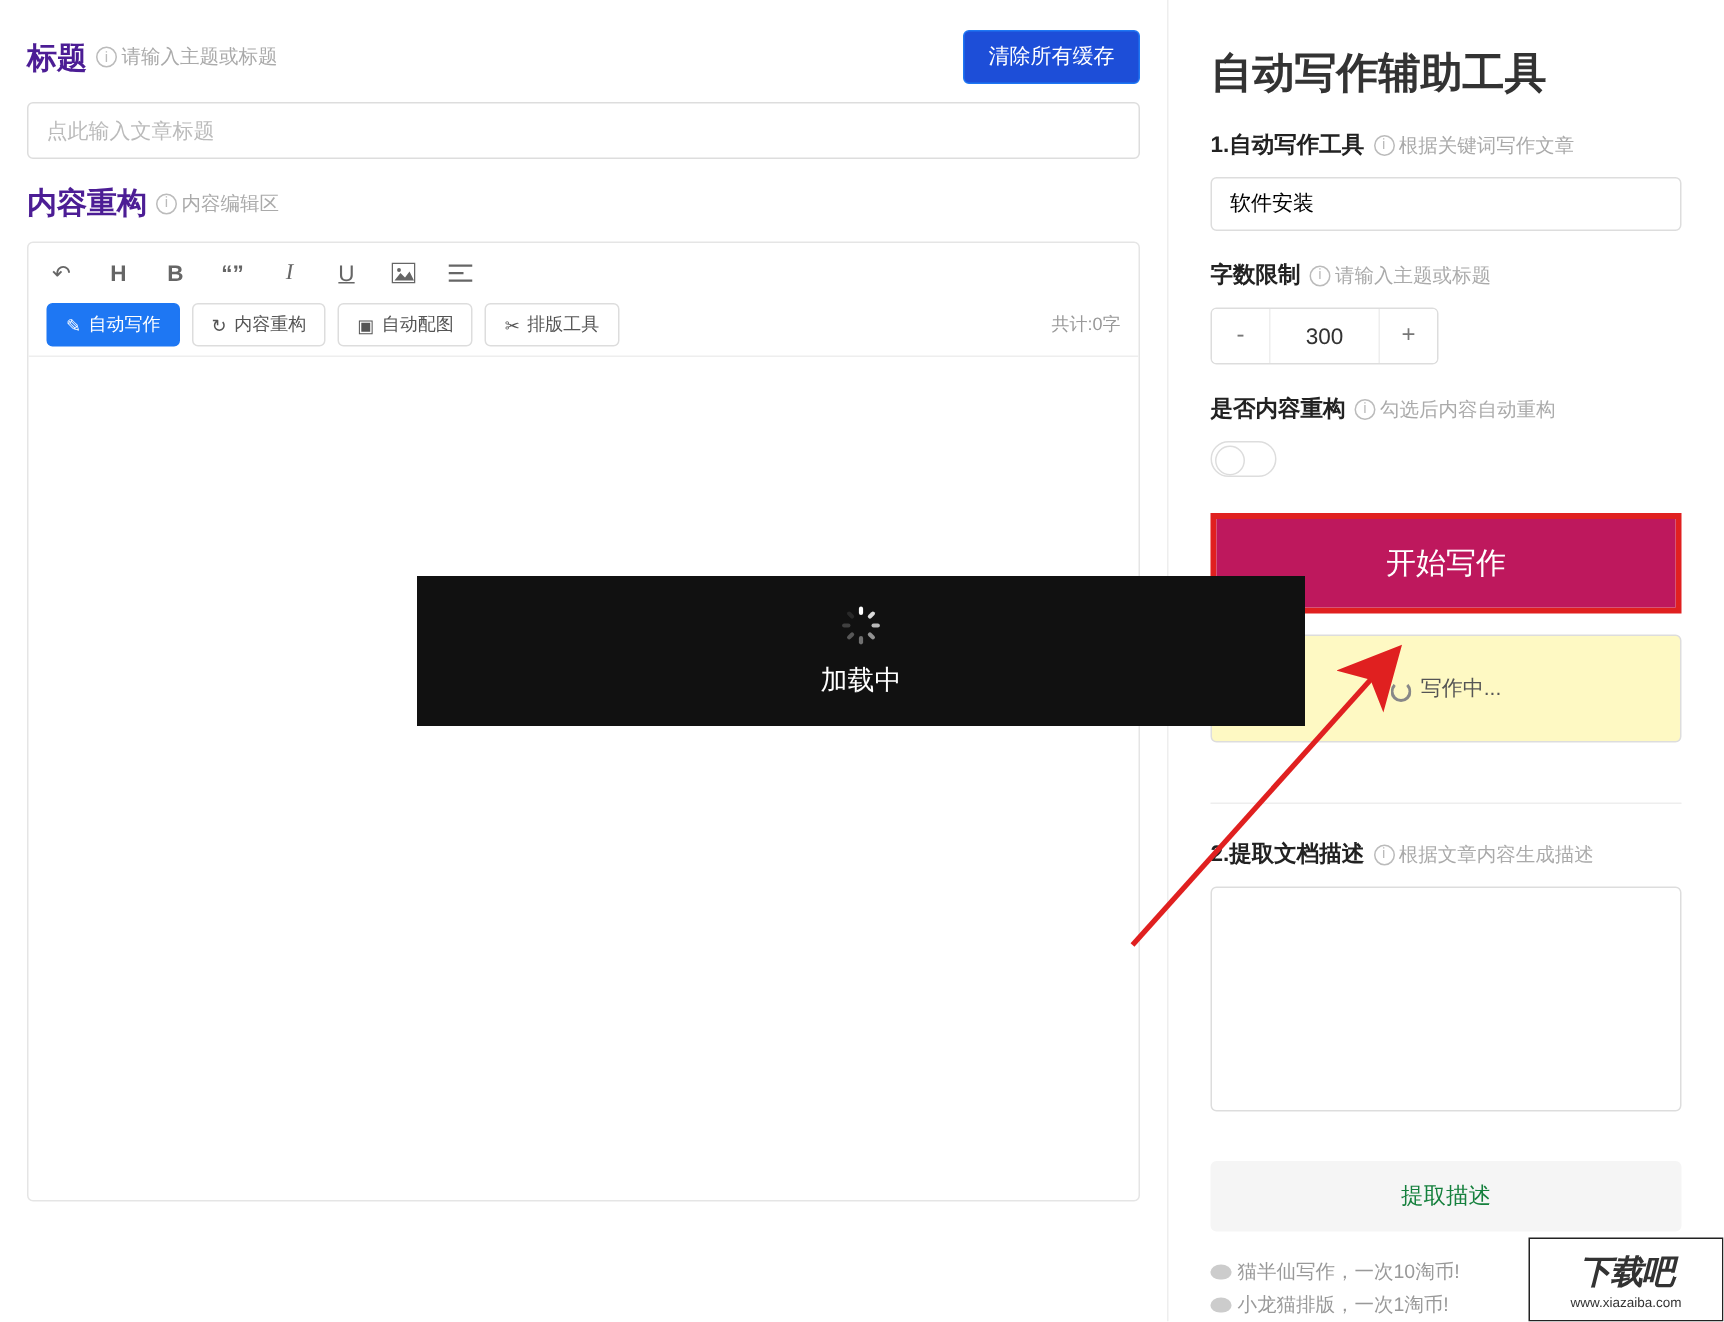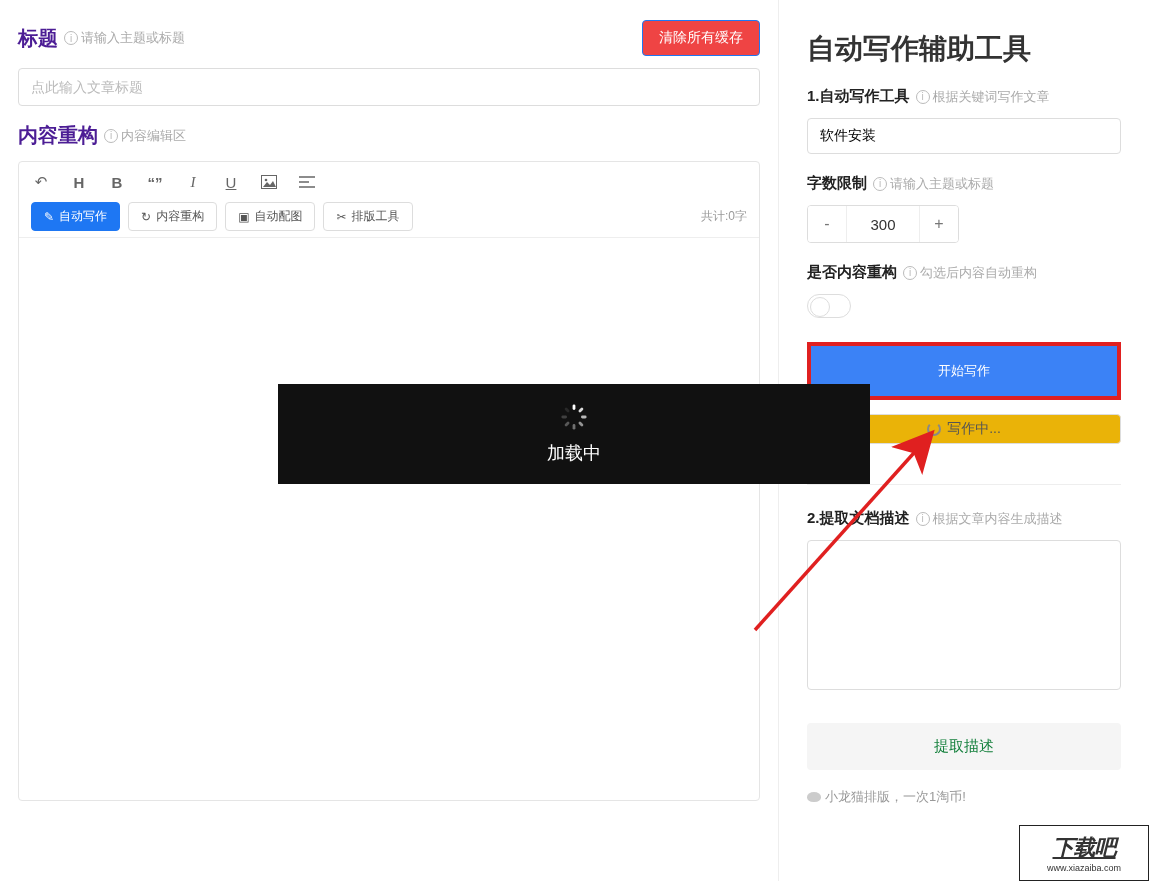--- a/index.html
+++ b/index.html
@@ -63,21 +63,21 @@
     justify-content: center;
     border: 1px solid #ddd;
     background: #fff;
     border-radius: 4px;
     cursor: pointer;
     font-size: 13px;
     padding: 6px 14px;
     color: #555;
   }
   .btn-primary {
-    background: #ef4444;
+    background: #1d4ed8;
     border-color: #1e77f3;
     color: #fff;
   }
   .btn-clear {
     padding: 8px 16px;
     font-size: 14px;
   }
 
   .input-text {
     width: 100%;
@@ -213,37 +213,37 @@
     border-radius: 50%;
     background: #fff;
     border: 1px solid #ddd;
   }
   .start-btn-wrap {
     border: 4px solid #e02020;
     margin-bottom: 14px;
   }
   .start-btn {
     width: 100%;
-    background: #3b82f6;
+    background: #be185d;
     color: #fff;
     border: none;
     padding: 16px 12px;
-    font-size: 13px;
+    font-size: 20px;
     cursor: pointer;
   }
   .writing-btn {
     width: 100%;
     border: 1px solid #ddd;
     border-radius: 4px;
-    background: #eab308;
-    padding: 5px 0;
+    background: #fef9c3;
+    padding: 26px 0;
     font-size: 14px;
     color: #555;
     display: flex;
-    align-items: center;
+    align-items: flex-end;
     justify-content: center;
     gap: 6px;
     margin-bottom: 40px;
   }
   .spin {
     width: 14px; height: 14px;
     border: 2px solid #888;
     border-top-color: transparent;
     border-radius: 50%;
     display: inline-block;
@@ -326,21 +326,21 @@
     width: 130px;
     height: 56px;
     background: #fff;
     border: 1px solid #222;
     display: flex;
     flex-direction: column;
     align-items: center;
     justify-content: center;
     z-index: 30;
   }
-  .wm-top { font-size: 22px; font-weight: 900; letter-spacing: -1px; font-style: italic; text-decoration: underline;}
+  .wm-top { font-size: 22px; font-weight: 900; letter-spacing: -1px; font-style: italic;}
   .wm-bot { font-size: 9px; color: #333; }
 
   hr.divider { border: none; border-top: 1px solid #eee; margin: 0 0 24px 0; }
 </style>
 </head>
 <body>
 
 <div class="layout">
 
   <div class="main">
@@ -462,20 +462,24 @@
         <span class="info-icon">i</span>
         <span>根据文章内容生成描述</span>
       </span>
     </div>
     <textarea class="textarea" style=""></textarea>
 
     <button class="extract-btn">提取描述</button>
 
     <div class="cost-line">
       <span class="coin"></span>
+      <span>猫半仙写作，一次10淘币!</span>
+    </div>
+    <div class="cost-line">
+      <span class="coin"></span>
       <span>小龙猫排版，一次1淘币!</span>
     </div>
   </div>
 </div>
 
 <div class="loading-bar">
   <div class="loading-spinner">
     <svg viewBox="0 0 40 40">
       <g fill="#fff">
         <rect x="18" y="2" width="4" height="8" rx="2" opacity="1"></rect>

